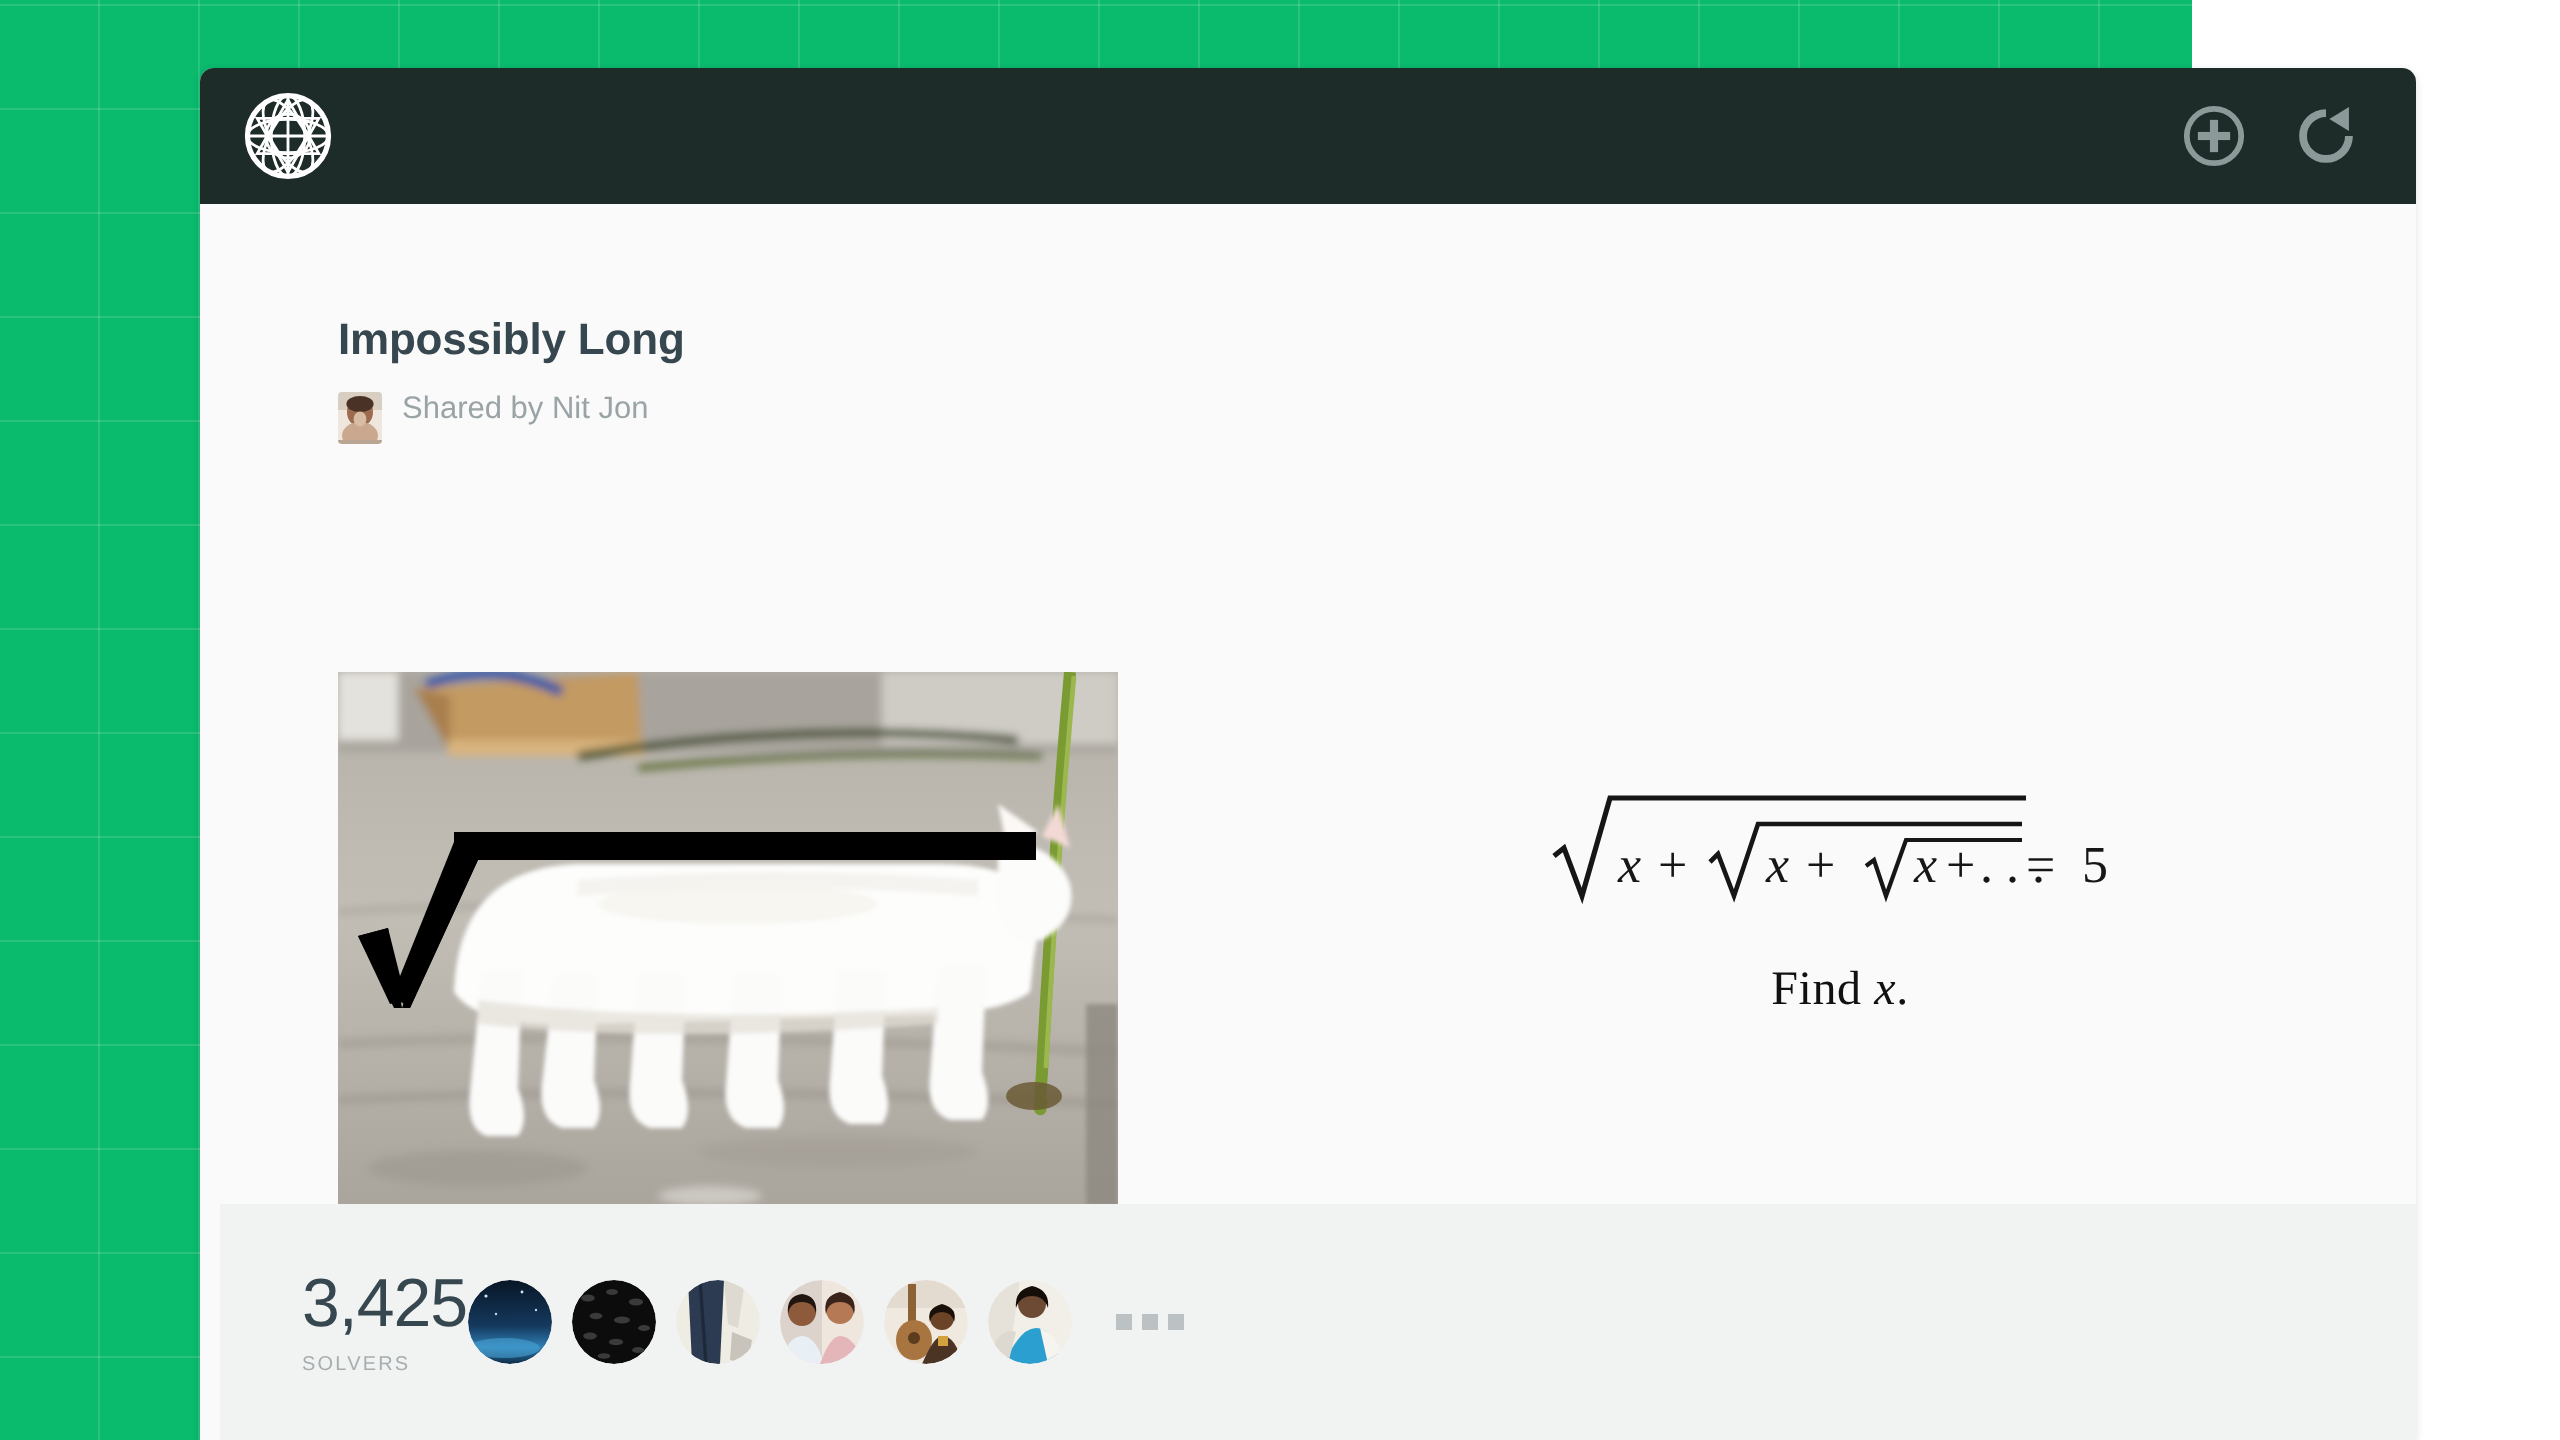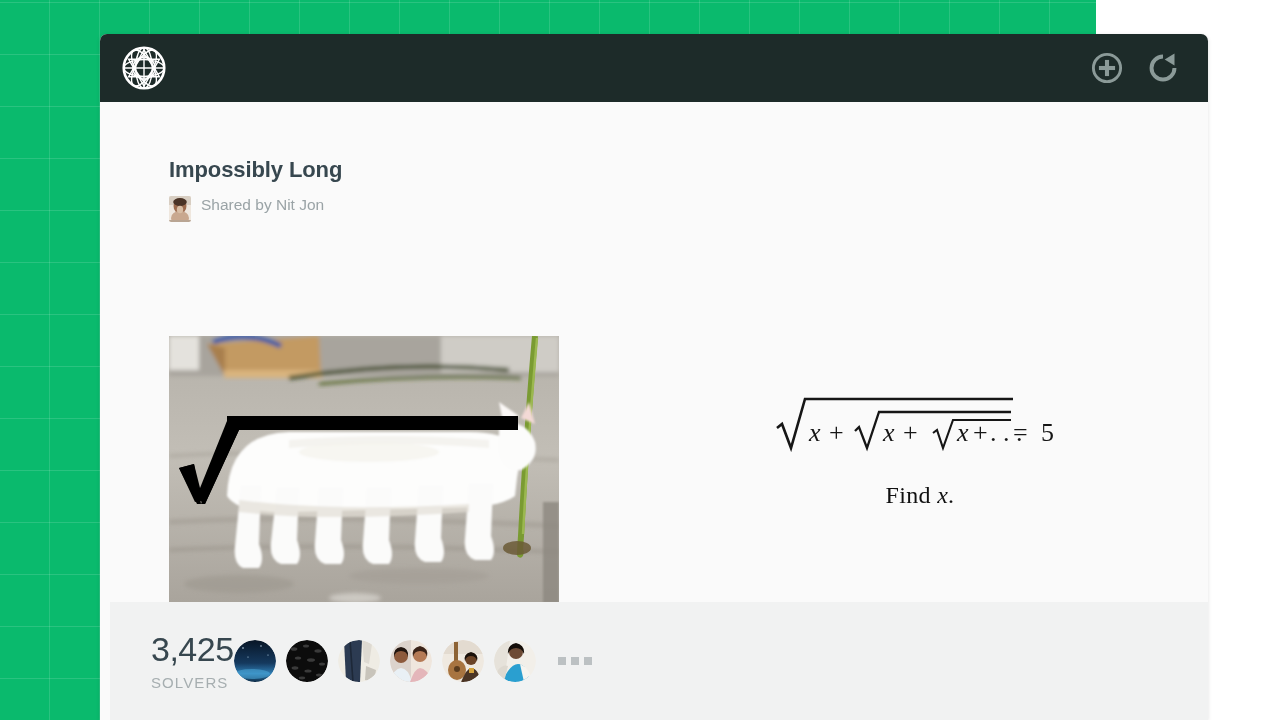--- a/index.html
+++ b/index.html
@@ -165,21 +165,21 @@
 
   .solvers-block { line-height: 1; }
   .solvers-count {
     font-size: 34px;
     color: #37474f;
     letter-spacing: -0.5px;
     font-weight: normal;
   }
   .solvers-label {
     margin-top: 9px;
-    font-size: 15px;
+    font-size: 10px;
     letter-spacing: 1.1px;
     color: #a6aeb0;
   }
 
   .solver-avatars {
     display: flex;
     align-items: center;
     gap: 10px;
   }
   .solver-avatar {

